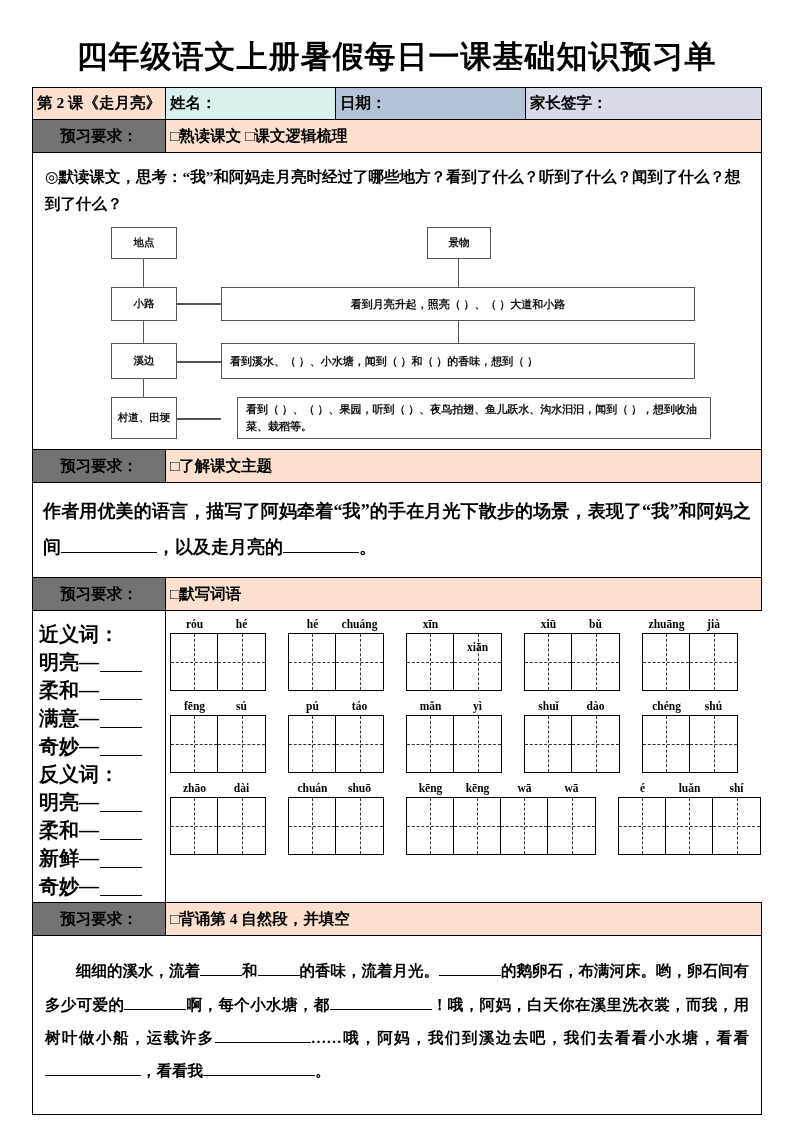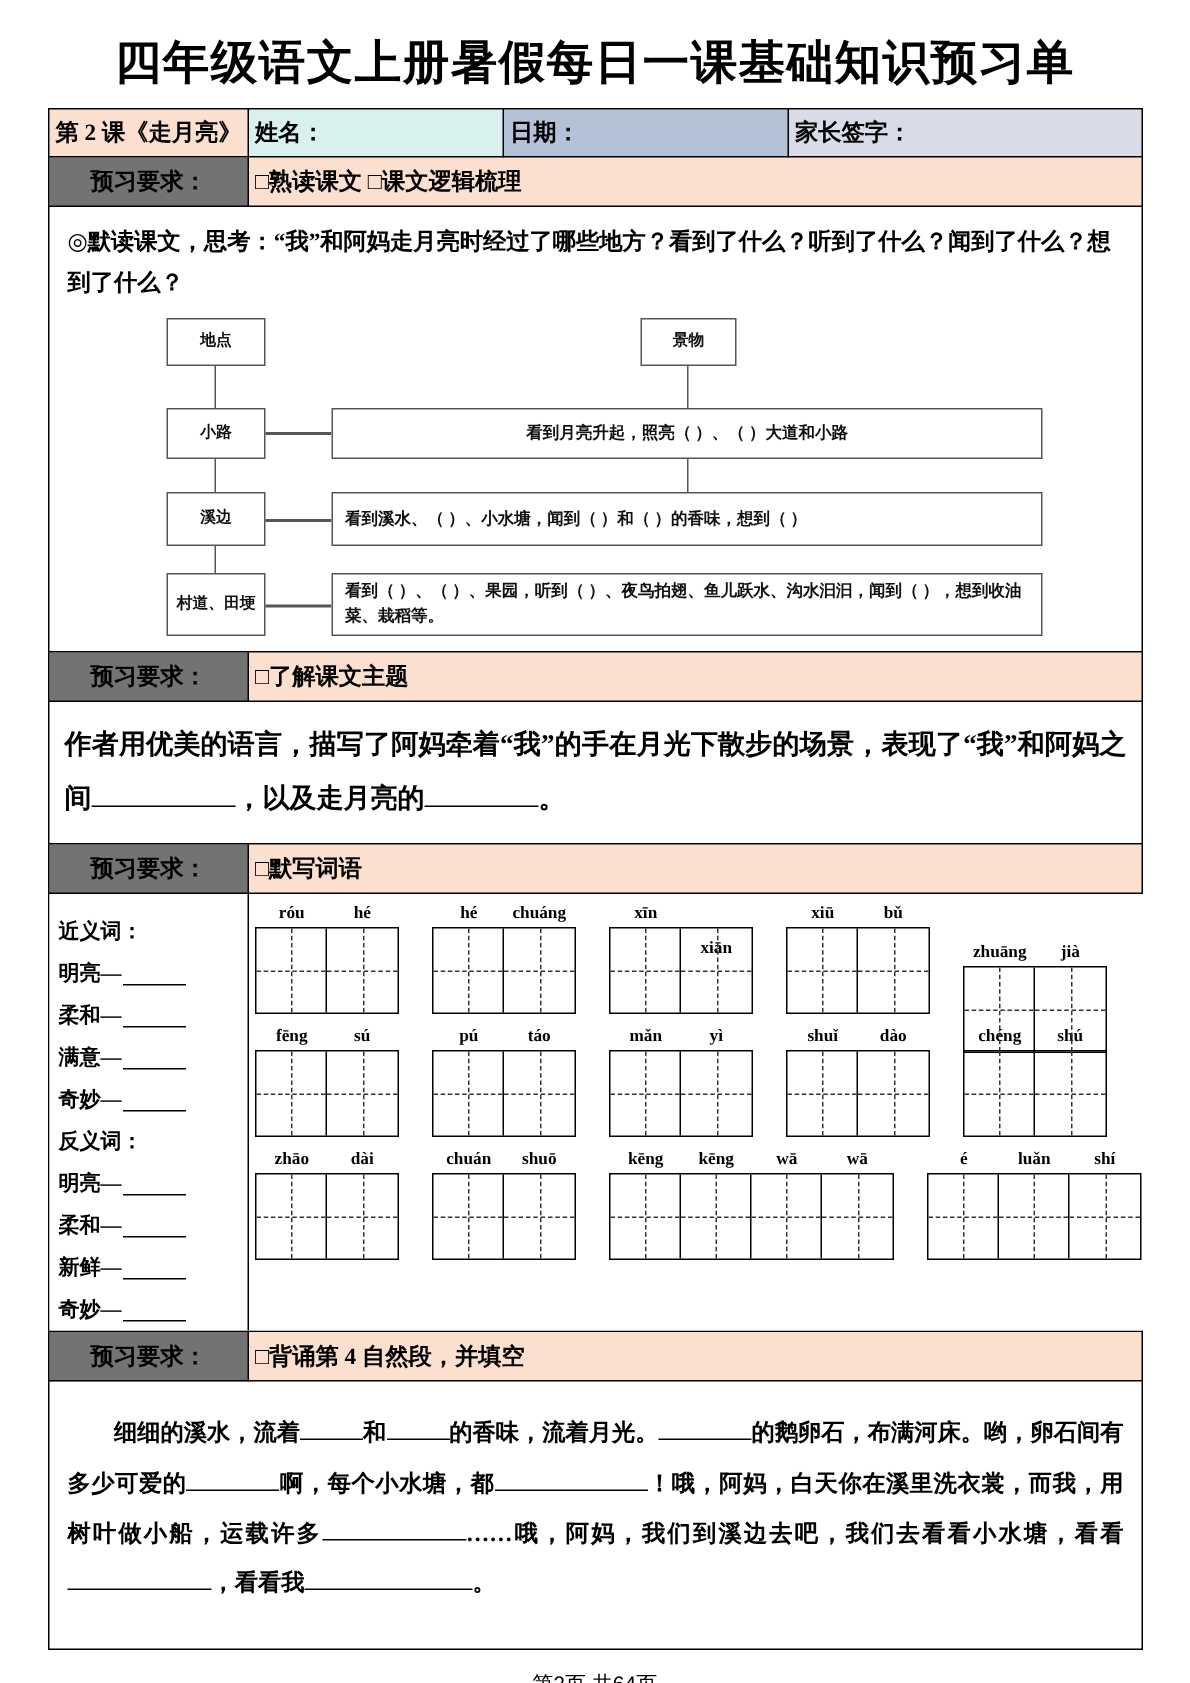--- a/index.html
+++ b/index.html
@@ -16,21 +16,21 @@
     width:793px;height:1122px;
     box-sizing:border-box;
     padding:0 32px;
   }
   
   .title{
     text-align:center;
     font-size:31px;
     font-weight:bold;
     letter-spacing:1px;
-    padding-top:21px;
+    padding-top:36px;
     padding-bottom:9px;
     font-family:"Liberation Serif","DejaVu Serif",serif;
     white-space:nowrap;
   }
   
   .frame{
     border:1.3px solid #000;
     border-collapse:collapse;
     width:729px;
     table-layout:fixed;
@@ -126,21 +126,21 @@
   .vocab-wrap{display:flex;}
   .vocab-left{
     width:133px;
     flex:0 0 133px;
     border-right:1px solid #000;
     box-sizing:border-box;
     padding:5px 0 6px 6px;
     background:#fff;
   }
   .vline-item{
-    font-size:14px;
+    font-size:20px;
     font-weight:bold;
     line-height:1.0;
     height:28px;
     display:flex;
     align-items:flex-end;
     white-space:nowrap;
   }
   .vline-item .u{
     display:inline-block;
     width:42px;
@@ -266,21 +266,21 @@
           <div class="dbox" style="left:74px;top:66px;width:66px;height:34px;">小路</div>
           <div class="hline" style="left:140px;top:82px;width:44px;"></div>
           <div class="dbox dwide" style="left:184px;top:66px;width:474px;height:34px;">看到月亮升起，照亮（        ）、（        ）大道和小路</div>
 
           <div class="dbox" style="left:74px;top:122px;width:66px;height:36px;">溪边</div>
           <div class="hline" style="left:140px;top:140px;width:44px;"></div>
           <div class="dbox dwide left" style="left:184px;top:122px;width:474px;height:36px;">看到溪水、（      ）、小水塘，闻到（       ）和（       ）的香味，想到（       ）</div>
 
           <div class="dbox" style="left:74px;top:176px;width:66px;height:42px;">村道、田埂</div>
           <div class="hline" style="left:140px;top:197px;width:44px;"></div>
-          <div class="dbox dwide left" style="left:184px;top:176px;width:474px;height:42px;line-height:1.55;">看到（      ）、（      ）、果园，听到（       ）、夜鸟拍翅、鱼儿跃水、沟水汩汩，闻到（      ），想到收油菜、栽稻等。</div>
+          <div class="dbox dwide left" style="left:200px;top:176px;width:474px;height:42px;line-height:1.55;">看到（      ）、（      ）、果园，听到（       ）、夜鸟拍翅、鱼儿跃水、沟水汩汩，闻到（      ），想到收油菜、栽稻等。</div>
         </div>
       </td>
     </tr>
 
     <tr>
       <td class="req-label">预习要求：</td>
       <td class="req-body" colspan="3">□了解课文主题</td>
     </tr>
 
     <tr>
@@ -375,21 +375,21 @@
                       <span style="width: 47px;">xiū</span>
                       <span style="width: 47px;">bǔ</span>
                     </div>
                     <div class="cells">
                       <div class="cell"></div>
                       <div class="cell"></div>
                     </div>
                   </div>
                   <div class="gap"></div>
                   <div class="grid-group">
-                    <div class="py-line" style="width: 94px; margin-top: 26px;">
+                    <div class="py-line" style="width: 94px;">
                       <span style="width: 47px;">zhuāng</span>
                       <span style="width: 47px;">jià</span>
                     </div>
                     <div class="cells">
                       <div class="cell"></div>
                       <div class="cell"></div>
                     </div>
                   </div>
                 </div>
                 <div class="grid-row">

